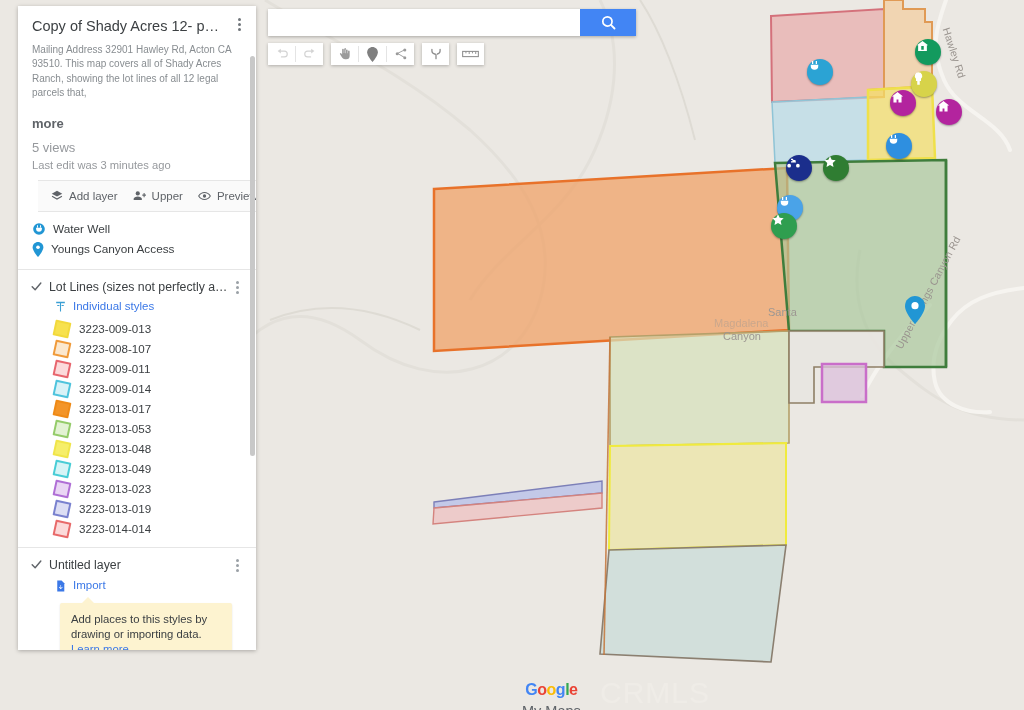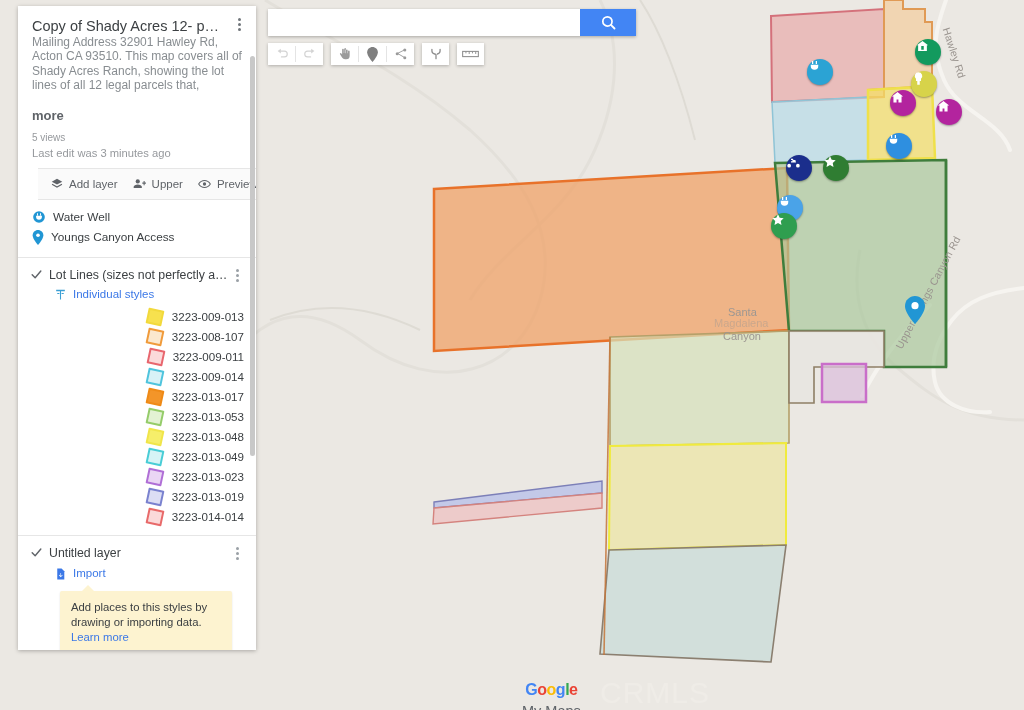--- a/index.html
+++ b/index.html
@@ -33,23 +33,23 @@
   #panel{
     position:absolute;left:18px;top:6px;width:238px;
     background:#fff;box-shadow:0 1px 4px rgba(0,0,0,.28);
     font-size:12px;color:#3c4043;
   }
   #panel-scroll{max-height:644px;overflow:hidden;position:relative;}
 
   .pnl-head{padding:12px 14px 9px 14px;position:relative;}
   .map-title{font-size:14.5px;color:#3c4043;font-weight:400;line-height:17px;
     padding-right:22px;white-space:nowrap;overflow:hidden;text-overflow:ellipsis;}
-  .map-desc{font-size:12px;color:#888d91;line-height:14.4px;}
+  .map-desc{font-size:10px;color:#888d91;line-height:14.4px;margin-top:8px;}
   .more-link{font-size:13px;color:#5f6368;font-weight:bold;margin-top:15px;display:block;}
-  .views{font-size:10px;color:#96999d;margin-top:9px;}
+  .views{font-size:13px;color:#96999d;margin-top:9px;}
   .lastedit{font-size:11.2px;color:#96999d;margin-top:4px;}
   .kebab{position:absolute;right:10px;top:12px;width:14px;cursor:pointer;}
   .kebab i{display:block;width:3px;height:3px;border-radius:50%;background:#70757a;margin:0 auto 2px;}
 
   .actions{display:flex;align-items:center;gap:0;border-top:1px solid #e6e6e6;
     border-bottom:1px solid #e6e6e6;padding:8px 12px;background:#fafafa;margin-left:20px;}
   .act{display:flex;align-items:center;gap:5px;color:#5f6368;font-size:11.5px;
     margin-right:14px;cursor:pointer;white-space:nowrap;}
   .act svg{display:block;}
 
@@ -61,21 +61,21 @@
   .lchk{width:13px;height:13px;flex:0 0 13px;}
   .lname{font-size:12.3px;color:#3c4043;white-space:nowrap;overflow:hidden;
     text-overflow:ellipsis;flex:1;padding-right:16px;}
   .lkebab{position:absolute;right:12px;top:11px;width:14px;cursor:pointer;}
   .lkebab i{display:block;width:3px;height:3px;border-radius:50%;background:#9aa0a6;margin:0 auto 2px;}
 
   .styles-row{display:flex;align-items:center;gap:6px;margin:6px 0 2px 24px;cursor:pointer;}
   .styles-row span{color:#3b78e7;font-size:11.5px;}
 
   .parcels{margin:6px 0 0 24px;}
-  .parcel{display:flex;align-items:center;gap:9px;padding:2px 0;cursor:pointer;justify-content:flex-end;}
+  .parcel{display:flex;align-items:center;gap:9px;padding:2px 0;cursor:pointer;}
   .sw{width:12px;height:12px;flex:0 0 12px;transform:rotate(12deg);border-radius:1px;}
   .pname{font-size:11.6px;color:#3c4043;}
 
   .import-row{display:flex;align-items:flex-start;gap:6px;margin:7px 0 0 24px;cursor:pointer;}
   .import-row span{color:#3b78e7;font-size:11.5px;}
 
   .tooltip{position:relative;margin:10px 12px 6px 30px;background:#fdf3d0;
     border-radius:2px;padding:9px 11px;font-size:11.3px;color:#3c4043;line-height:15px;
     box-shadow:0 1px 2px rgba(0,0,0,.12);}
   .tooltip:before{content:"";position:absolute;top:-6px;left:22px;border-left:6px solid transparent;
@@ -154,21 +154,21 @@
 
     <line x1="610" y1="337" x2="604" y2="655" stroke="#c4763a" stroke-width="1.6" opacity=".85"></line>
 
     <polygon points="434,502 602,481 602,493 434,508" fill="#b9c0e8" fill-opacity="0.8" stroke="#7c7fb8" stroke-width="1.4"></polygon>
 
     <polygon points="434,508 602,493 602,508 433,524" fill="#eec3c3" fill-opacity="0.8" stroke="#d4837e" stroke-width="1.4"></polygon>
 
     <line x1="946" y1="160" x2="946" y2="367" stroke="#3f7d3c" stroke-width="2.5"></line>
   </svg>
 
-  <div class="map-label" style="left:728px;top:306px;">Santa</div>
+  <div class="map-label" style="left:768px;top:306px;">Santa</div>
   <div class="map-label" style="left:714px;top:317px;opacity:.45;">Magdalena</div>
   <div class="map-label" style="left:723px;top:330px;">Canyon</div>
   <div class="map-label road-label" style="left:952px;top:26px;transform:rotate(72deg);transform-origin:0 0;">Hawley Rd</div>
   <div class="map-label road-label" style="left:893px;top:345px;transform:rotate(-62deg);transform-origin:0 0;">Upper Youngs Canyon Rd</div>
 
   <div class="marker" style="left:807px;top:59px;background:#2ba3d4;">
     <svg width="15" height="15" viewBox="0 0 24 24">
         <path fill="#fff" d="M6 9h12v2a6 6 0 0 1-12 0V9zm2-6h2v5H8V3zm6 0h2v5h-2V3z"></path>
       </svg>
   </div>

